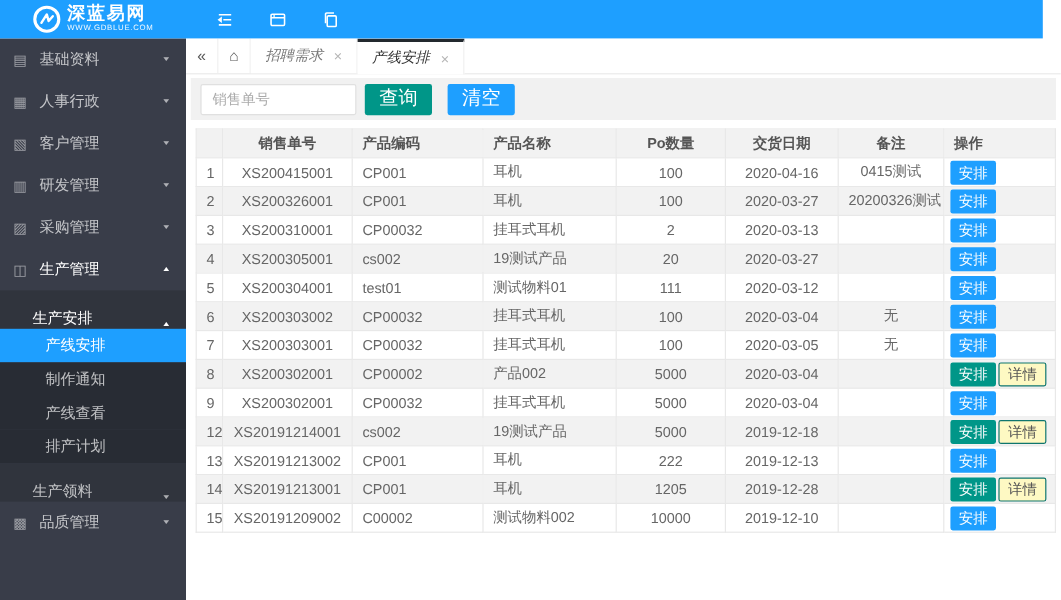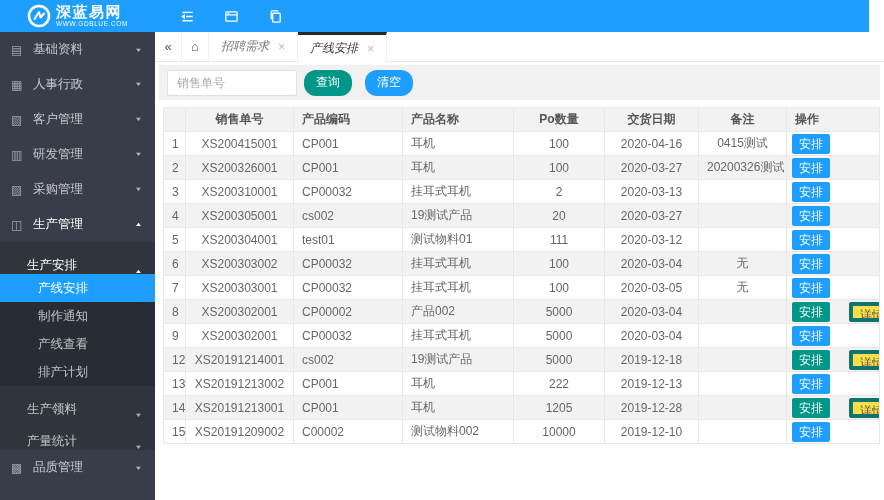--- a/index.html
+++ b/index.html
@@ -44,39 +44,39 @@
   .tab { display:flex; align-items:center; padding:0 12px; border-right:1px solid #f0f0f0;
     font-size:12px; color:#777; cursor:pointer; position:relative; background:#fff;font-style:italic; }
   .tab .close { margin-left:9px; color:#b5b5b5; font-size:12px; line-height:1; }
   .tab.active { border-top:3px solid var(--tabtop); color:#333; margin-bottom:-1px; }
 
   .toolbar { margin:3px 4px 0 4px; background: var(--toolbar); height:35px;
     display:flex; align-items:center; padding:0 8px; }
   .search-input { width:130px; height:26px; border:1px solid #e0e0e0; border-radius:2px;
     padding:0 9px; font-size:12px; color:#333; background:#fff; outline:none; }
   .search-input::placeholder { color:#aaa; }
-  .btn { height:26px; padding:0 12px; border:none; border-radius:12px; color:#fff;
-    font-size:12px; cursor:pointer; }
+  .btn { height:26px; padding:0 12px; border:none; border-radius:2px; color:#fff;
+    font-size:16px; cursor:pointer; }
   .btn-green { background: var(--green); margin-left:7px; }
   .btn-blue { background: var(--accent); margin-left:13px; }
 
   .table-wrap { margin:7px 4px 0 8px; }
   table { border-collapse:collapse; width:100%; table-layout:fixed; font-size:12px; color:#666; }
   th, td { border:1px solid var(--tborder); height:24px; padding:0 8px;
     overflow:hidden; white-space:nowrap; }
   th { background:#f2f2f2; color:#555; font-weight:bold; }
   tbody tr:nth-child(even) td { background: var(--stripe); }
   .al-c { text-align:center; } .al-l { text-align:left; }
   td.ops { padding:0 5px; }
   .op-btn { display:inline-block; height:20px; line-height:20px; padding:0 7px;
     border:none; border-radius:2px; font-size:12px; color:#fff; cursor:pointer;
-    margin-right:19px; vertical-align:middle; }
+    margin-right:2px; vertical-align:middle; }
   .op-blue  { background: var(--accent); }
   .op-green { background: var(--green); }
-  .op-plain { background:#fde047; color:#555; border:4px solid #0f766e; line-height:18px; }
+  .op-plain { background:#fef9c3; color:#555; border:1px solid #0f766e; line-height:18px; }
 </style>
 </head>
 <body>
 
 <div class="header">
   <div class="brand">
     <svg width="24" height="24" viewBox="0 0 24 24">
       <circle cx="12" cy="12" r="10" fill="none" stroke="#fff" stroke-width="2.6"></circle>
       <path d="M7.5 15 L12 8 L13.5 13.5 L17 9.5" fill="none" stroke="#fff" stroke-width="2" stroke-linecap="round" stroke-linejoin="round"></path>
     </svg>
@@ -149,24 +149,20 @@
         <span class="s-label">制作通知</span>
       </div>
       <div class="side-item lvl3">
         <span class="s-label">产线查看</span>
       </div>
       <div class="side-item lvl3">
         <span class="s-label">排产计划</span>
       </div>
       <div class="side-item lvl2">
         <span class="s-label">生产领料</span>
-        <span class="s-arrow">▼</span>
-      </div>
-      <div class="side-item lvl2">
-        <span class="s-label">产量统计</span>
         <span class="s-arrow">▼</span>
       </div>
       <div class="side-item lvl1">
         <span class="s-icon">▩</span>
         <span class="s-label">品质管理</span>
         <span class="s-arrow">▼</span>
       </div>
     </div>
 </div>
 

